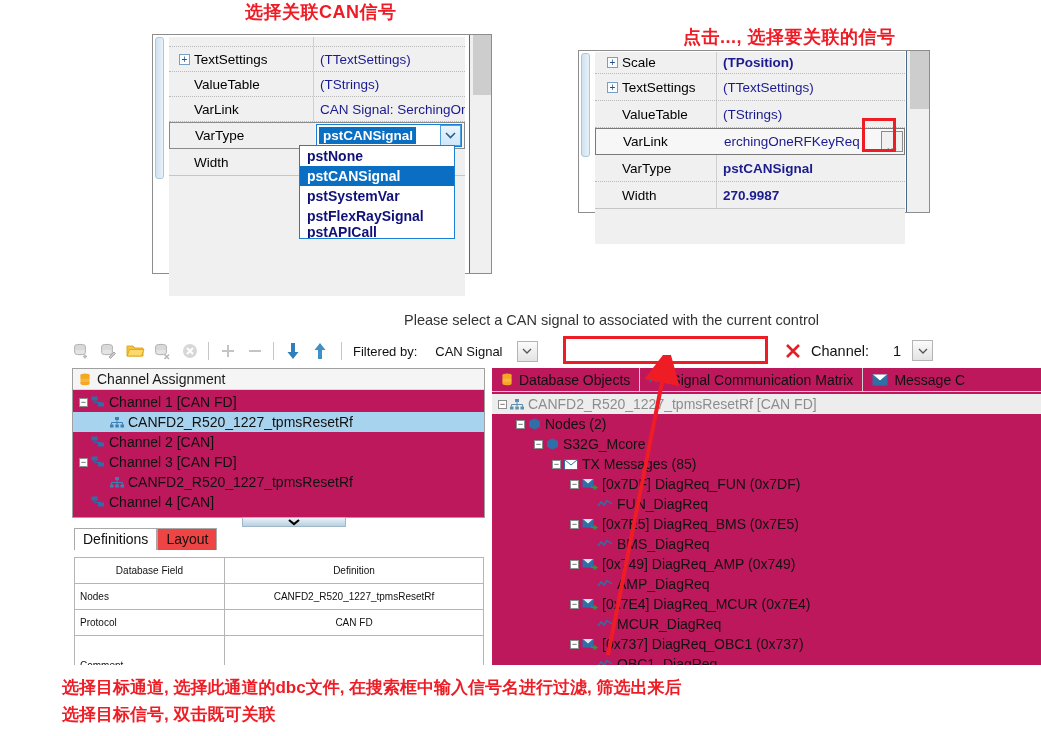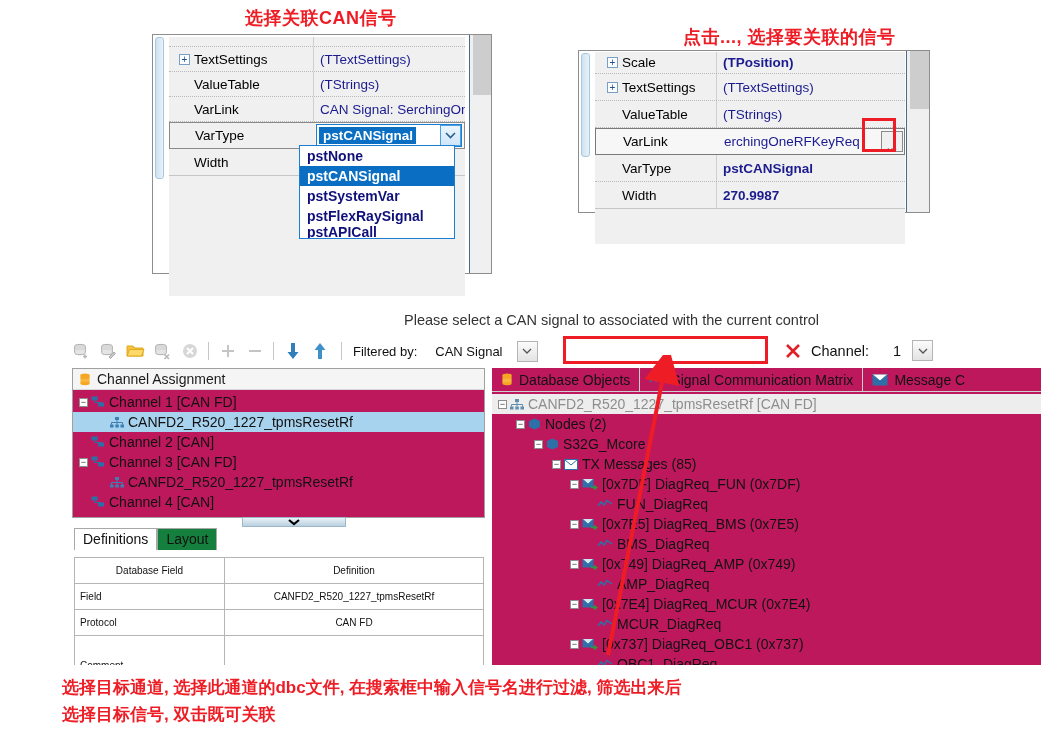--- a/index.html
+++ b/index.html
@@ -188,41 +188,41 @@
   .tbox.empty { border: none; background: none; }
   .tdots { width: 13px; height: 100%; flex: 0 0 auto; }
 
   
   .tabrow { display: flex; align-items: flex-end; height: 22px; }
   .tab {
     font-size: 14px;
     padding: 2px 8px 3px 8px;
     border: 1px solid #a8a8a8;
     border-bottom: none;
-    background: #15803d;
+    background: #ef4444;
     color: #111;
   }
   .tab.active { background: #ffffff; }
 
   .dtable { border-collapse: collapse; width: 100%; font-size: 10px; }
   .dtable td { border: 1px solid #b5b5b5; height: 26px; padding: 0 5px; color: #111; }
   .dtable .ctr { text-align: center; }
 
   .rtabrow { display: flex; align-items: center; height: 24px; border-bottom: 1px solid #cfcfcf; }
   .rtab { display: flex; align-items: center; gap: 6px; padding: 0 9px; font-size: 14px; height: 100%; color: #111; white-space: nowrap; }
   .rtab + .rtab { border-left: 1px solid #cfcfcf; }
 
   svg { display: block; }
 </style>
 </head>
 <body>
 
 <div id="root">
 
-  <div class="abs note note-top" style="left:245px; top:6px;">选择关联CAN信号</div>
+  <div class="abs note note-top" style="left:245px; top:0;">选择关联CAN信号</div>
 
   <div class="abs panel" style="left:152px; top:34px; width:340px; height:240px; background:#ffffff; border:1px solid #8d8d8d;">
 
     <div class="abs" style="left:0px; top:0px; width:14px; height:238px; background:#ffffff;">
       <div class="abs vthumb-blue" style="left:2px; top:2px; width:9px; height:142px;"></div>
     </div>
 
     <div class="propgrid" style="left:16px; top:2px; width:296px;">
 
       <div class="prow" style="height:10px; border-bottom:1px dotted #b9b9b9;">
@@ -566,21 +566,21 @@
   </div>
 
   <div class="abs" style="left:74px; top:557px; width:410px; height:108px; background:#fff; overflow:hidden;">
     <table class="dtable">
       <tbody>
           <tr>
         <td class="ctr" style="width:150px;">Database Field</td>
         <td class="ctr">Definition</td>
       </tr>
       <tr>
-        <td>Field</td>
+        <td>Nodes</td>
         <td class="ctr">CANFD2_R520_1227_tpmsResetRf</td>
       </tr>
       <tr>
         <td>Protocol</td>
         <td class="ctr">CAN FD</td>
       </tr>
       <tr>
         <td style="height:36px; vertical-align:bottom;">Comment</td>
         <td class="ctr"></td>
       </tr>

